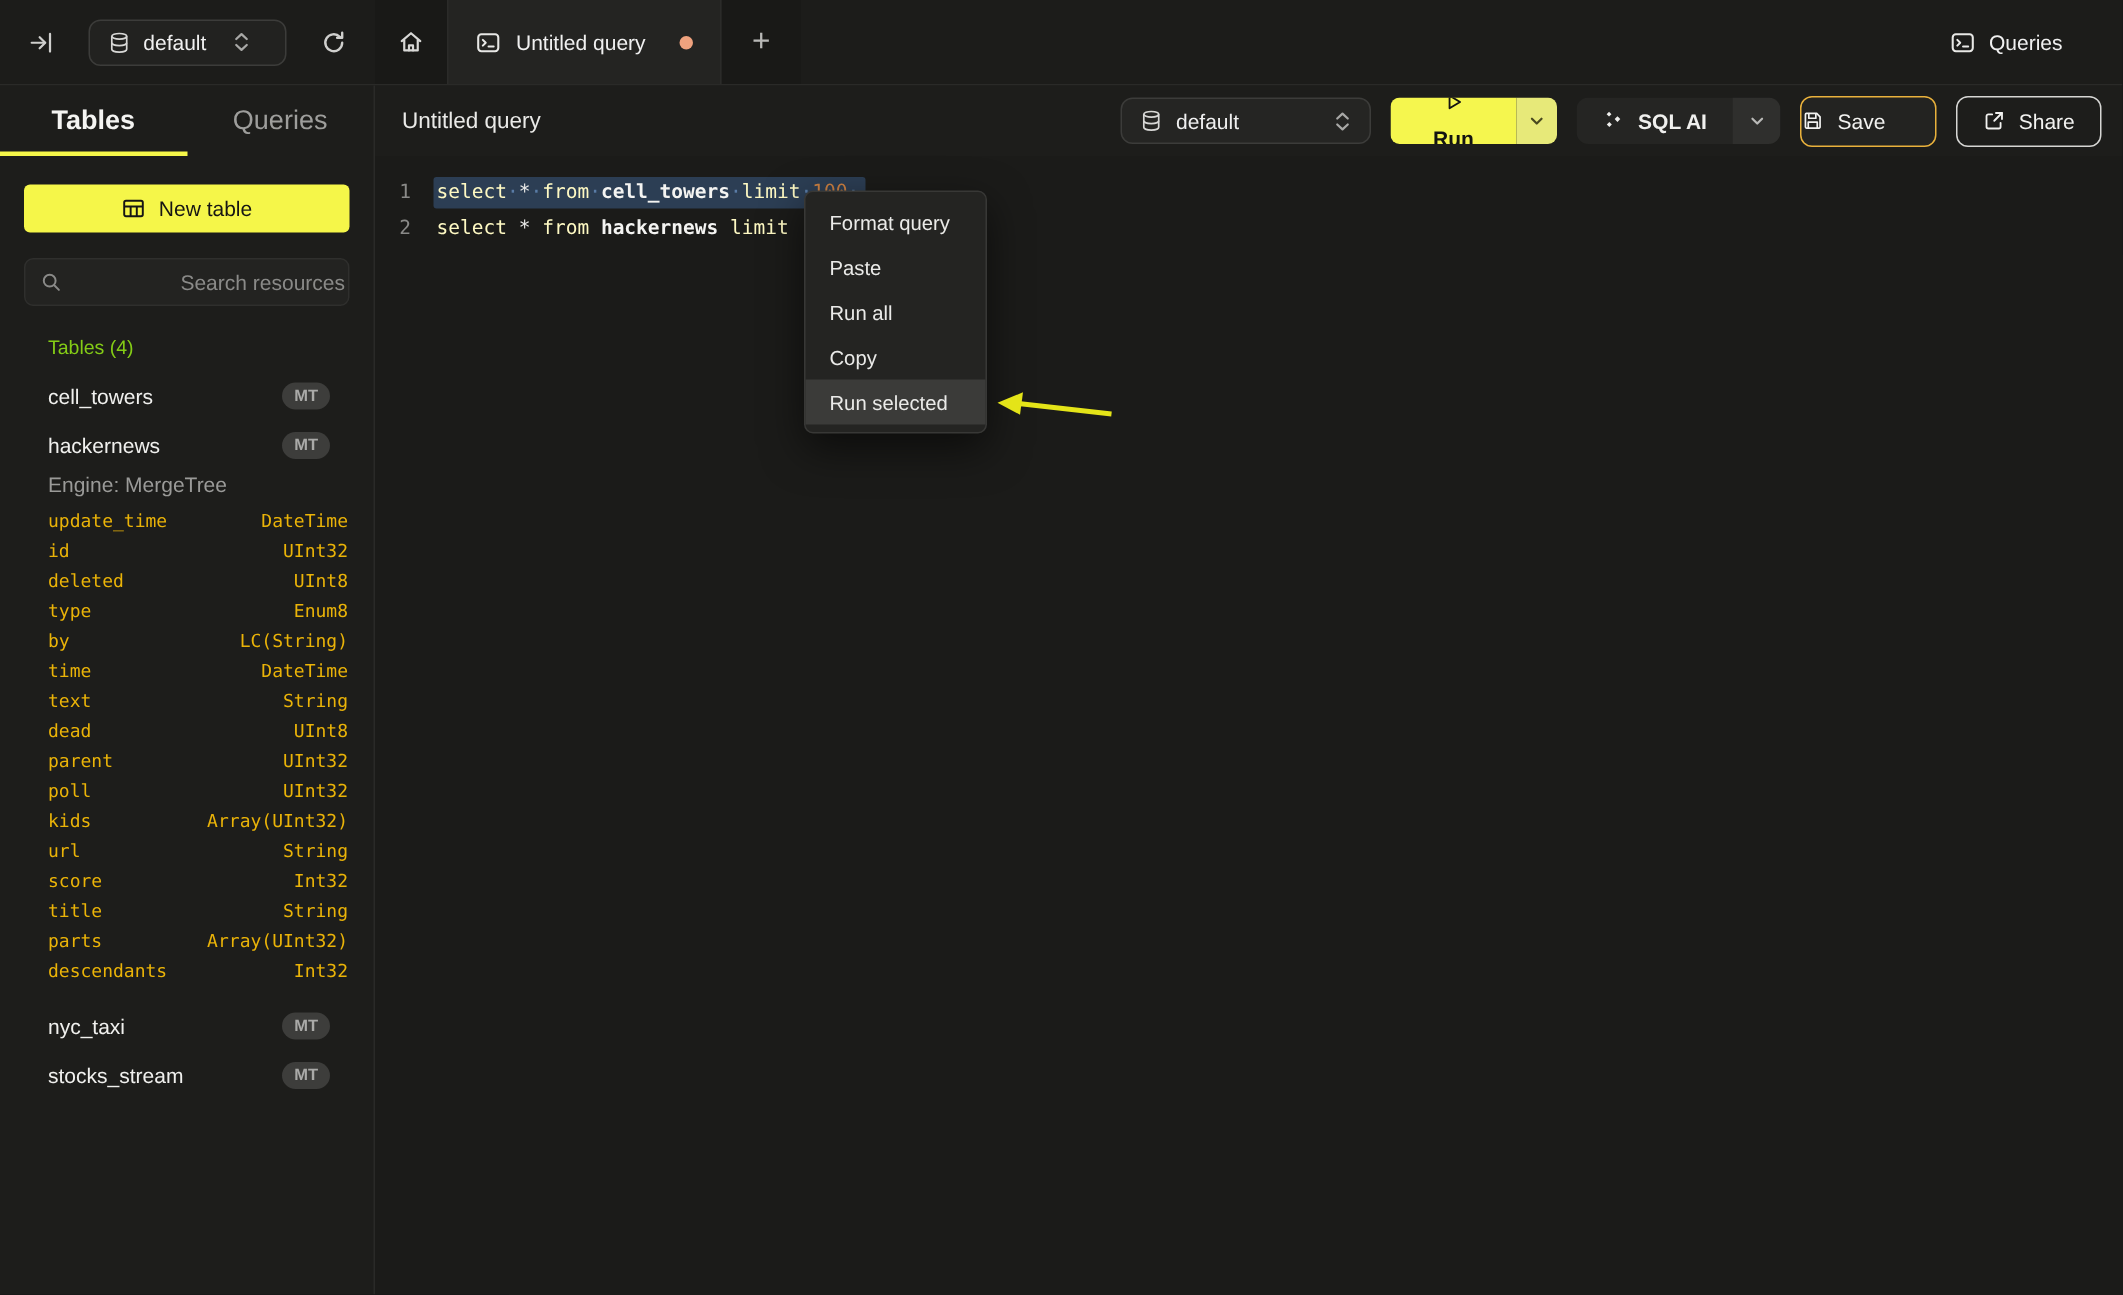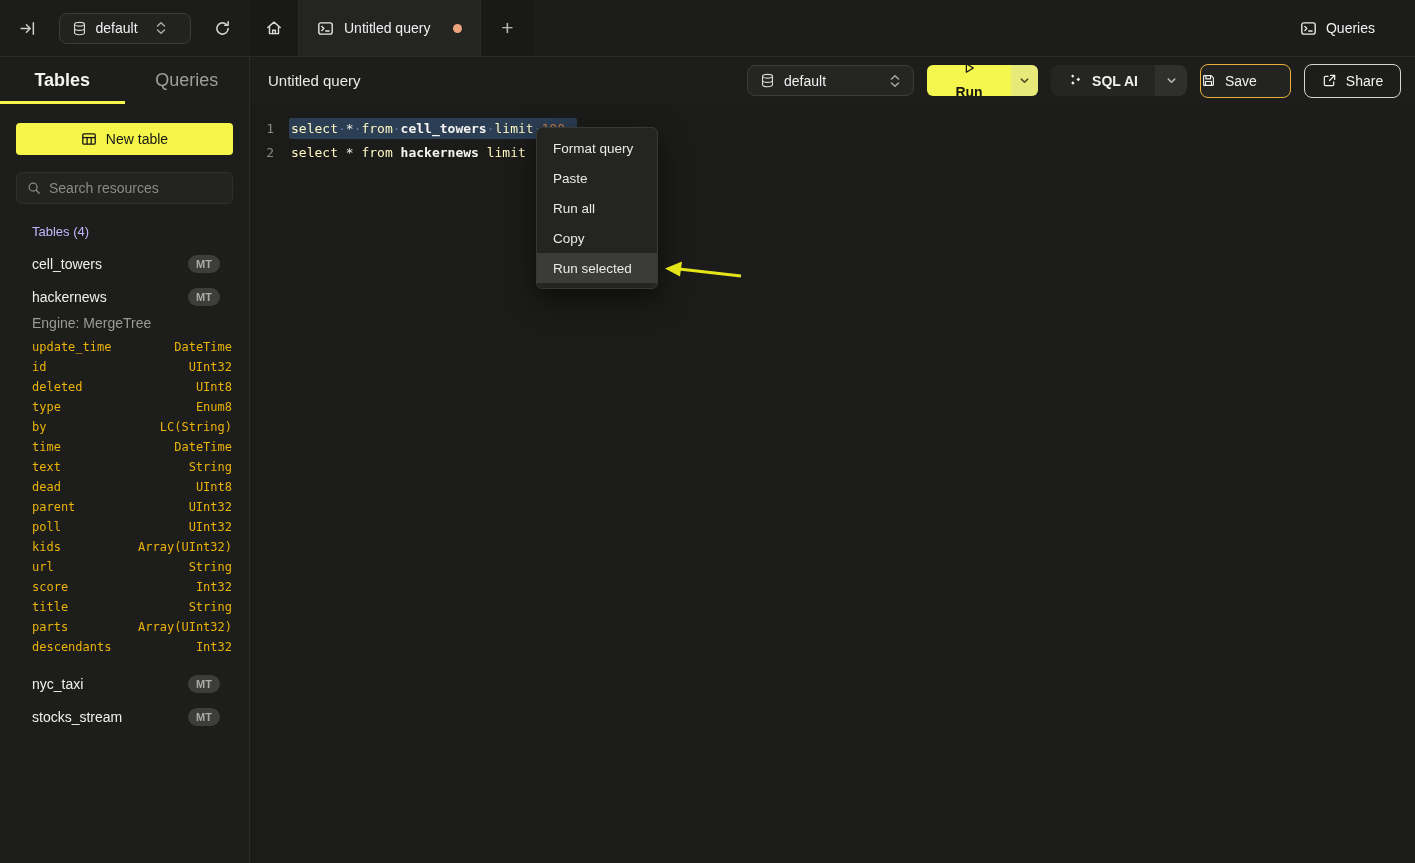--- a/index.html
+++ b/index.html
@@ -42,23 +42,23 @@
   .side-tab.active::after { content:""; position:absolute; left:0; right:0; bottom:0;
     height:3px; background:#f5f649; }
   .new-table-btn { margin:19px 16px 17px 16px; height:32px; width:217px;
     background:#f5f649; border:none; border-radius:4px; display:flex; align-items:center;
     justify-content:center; gap:9px; color:#161614; font-size:14px; font-weight:500;
     cursor:pointer; }
   .search-box { margin:16px 16px 0 16px; height:32px; background:#232321;
     border:1px solid #2f2f2d; border-radius:6px; display:flex; align-items:center;
     padding:0 10px; gap:8px; color:#8a8a88; }
   .search-box input { flex:1; background:transparent; border:none; outline:none;
-    color:#d8d8d6; font-size:14px; font-family:"Liberation Sans", sans-serif; }
+    color:#d8d8d6; font-size:14px; font-family:"Liberation Sans", sans-serif;text-align:right; }
   .search-box input::placeholder { color:#8a8a88; }
-  .section-label { margin:20px 0 0 32px; font-size:13px; color:#c4b5fd; }
+  .section-label { margin:20px 0 0 32px; font-size:13px; color:#84cc16; }
   .tables-list { margin-top:8px; }
   .table-row { height:33px; display:flex; align-items:center; padding:0 29px 0 32px;
     cursor:pointer; }
   .table-row .tname { font-size:14px; font-weight:500; color:#f0f0ee; flex:1; }
   .badge { background:#3d3d3b; color:#aaaaa8; font-size:11px; font-weight:600;
     padding:3px 8px; border-radius:10px; }
   .engine-line { padding:2px 0 6px 32px; font-size:14px; color:#9a9a98; }
   .col-row { height:20px; display:flex; align-items:center; justify-content:space-between;
     padding:0 17px 0 32px; font-family:"DejaVu Sans Mono", monospace; font-size:12px;
     color:#eab308; }

